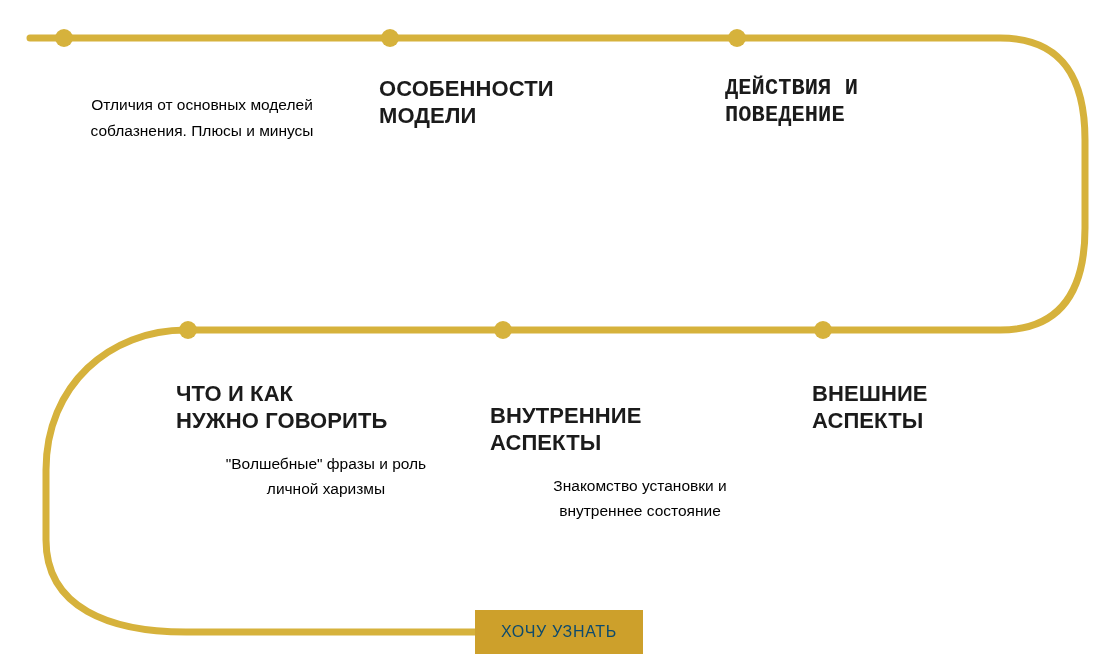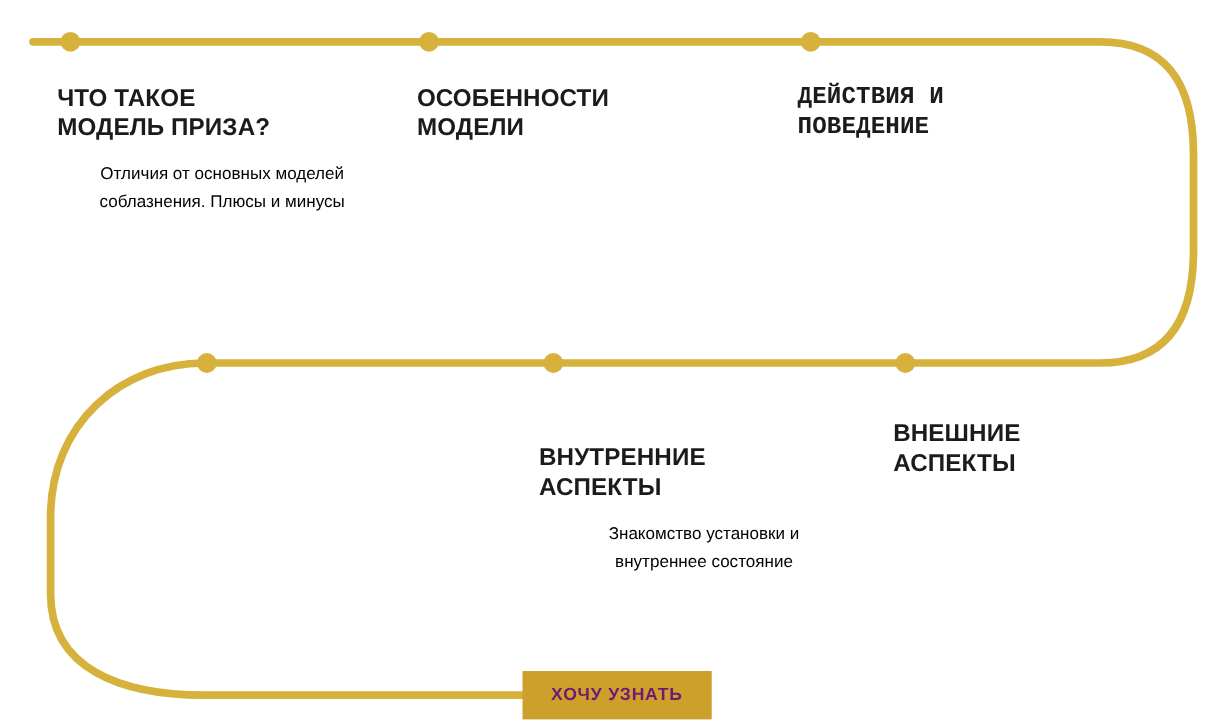--- a/index.html
+++ b/index.html
@@ -60,23 +60,23 @@
   .cta {
     position: absolute;
     left: 475px;
     top: 610px;
     height: 44px;
     padding: 0 26px;
     display: flex;
     align-items: center;
     justify-content: center;
     background: #cda02b;
-    color: #701a75;
+    color: #0c4a6e;
     font-size: 16px;
-    font-weight: bold;
+    font-weight: normal;
     letter-spacing: 0.7px;
     border: none;
     cursor: pointer;
     font-family: "Liberation Sans", sans-serif;
     text-transform: uppercase;
   }
 </style>
 </head>
 <body>
 
@@ -97,36 +97,40 @@
     <circle cx="64" cy="38" r="9" fill="#d6b23c"></circle>
     <circle cx="390" cy="38" r="9" fill="#d6b23c"></circle>
     <circle cx="737" cy="38" r="9" fill="#d6b23c"></circle>
 
     <circle cx="188" cy="330" r="9" fill="#d6b23c"></circle>
     <circle cx="503" cy="330" r="9" fill="#d6b23c"></circle>
     <circle cx="823" cy="330" r="9" fill="#d6b23c"></circle>
   </svg>
 
   <div class="node" id="node-0">
-    <div class="title">ЧТО ТАКОЕ
-МОДЕЛЬ ПРИЗА?</div>
     <div class="desc">Отличия от основных моделей
 соблазнения. Плюсы и минусы</div>
   </div>
 
   <div class="node" id="node-1">
     <div class="title">ОСОБЕННОСТИ
 МОДЕЛИ</div>
   </div>
 
   <div class="node" id="node-2">
     <div class="title">ДЕЙСТВИЯ И
 ПОВЕДЕНИЕ</div>
   </div>
 
+  <div class="node" id="node-3">
+    <div class="title">ЧТО И КАК
+НУЖНО ГОВОРИТЬ</div>
+    <div class="desc">"Волшебные" фразы и роль
+личной харизмы</div>
+  </div>
 
   <div class="node" id="node-4">
     <div class="title">ВНУТРЕННИЕ
 АСПЕКТЫ</div>
     <div class="desc">Знакомство установки и
 внутреннее состояние</div>
   </div>
 
   <div class="node" id="node-5">
     <div class="title">ВНЕШНИЕ

